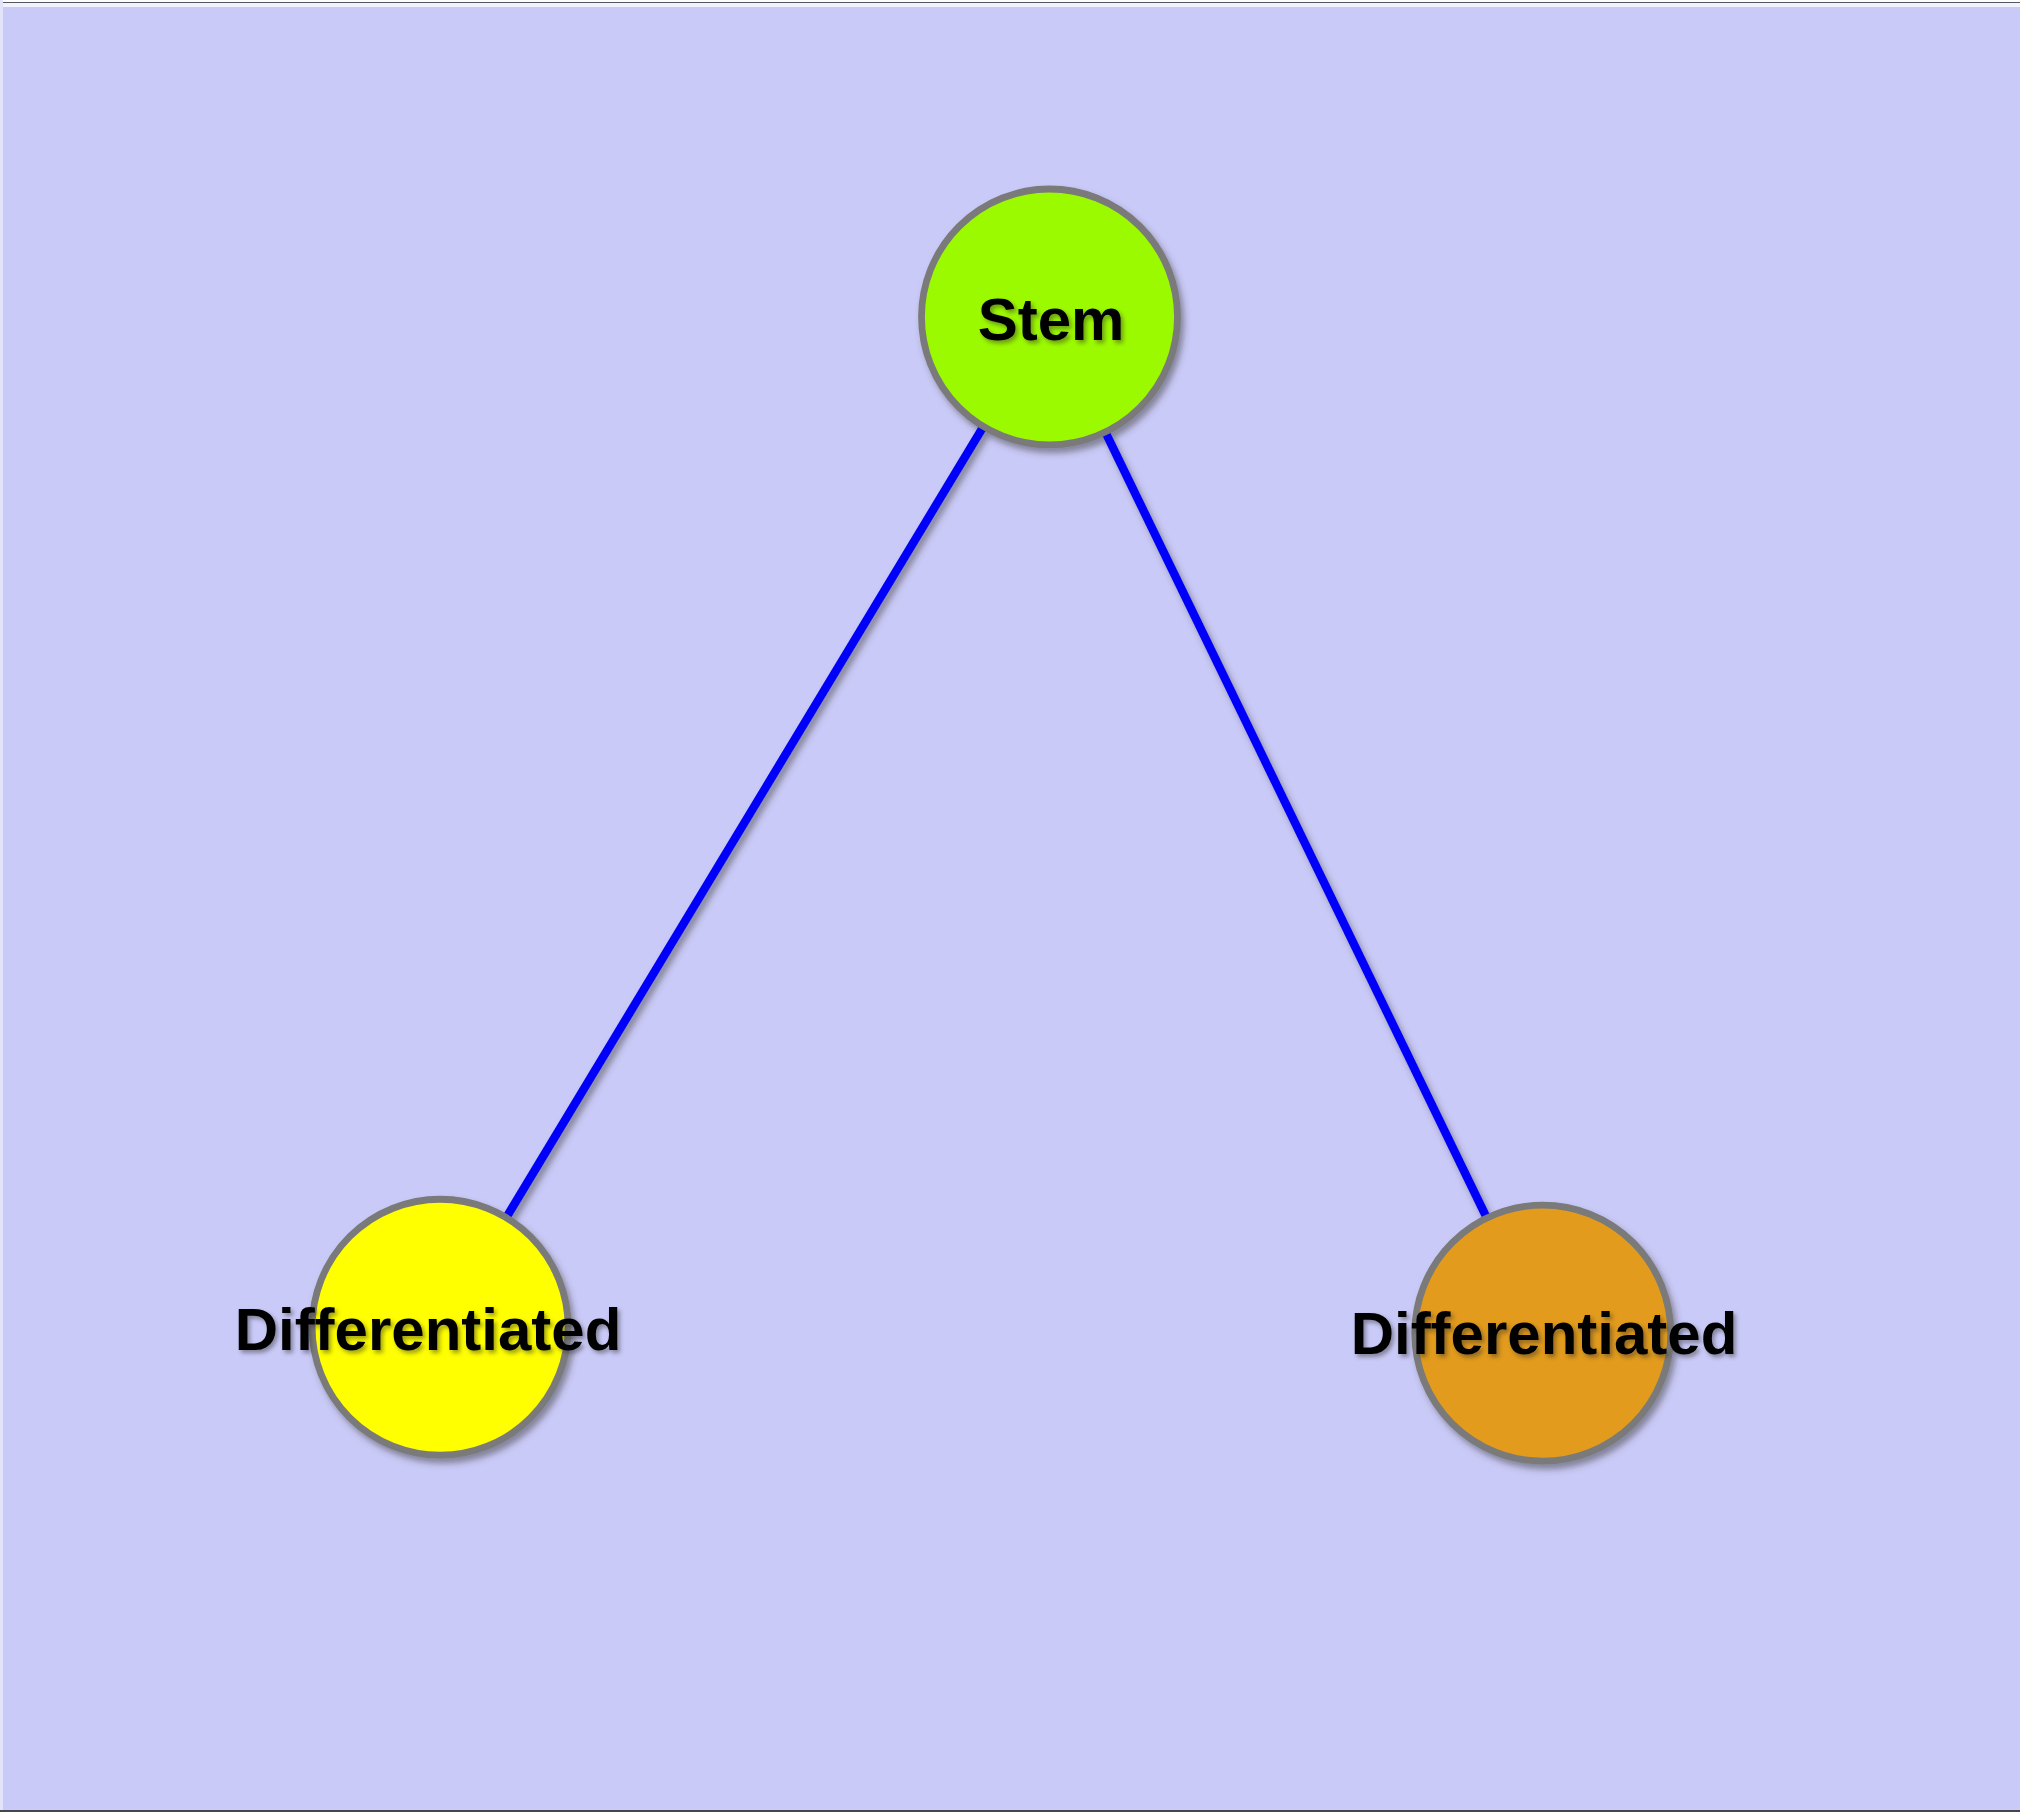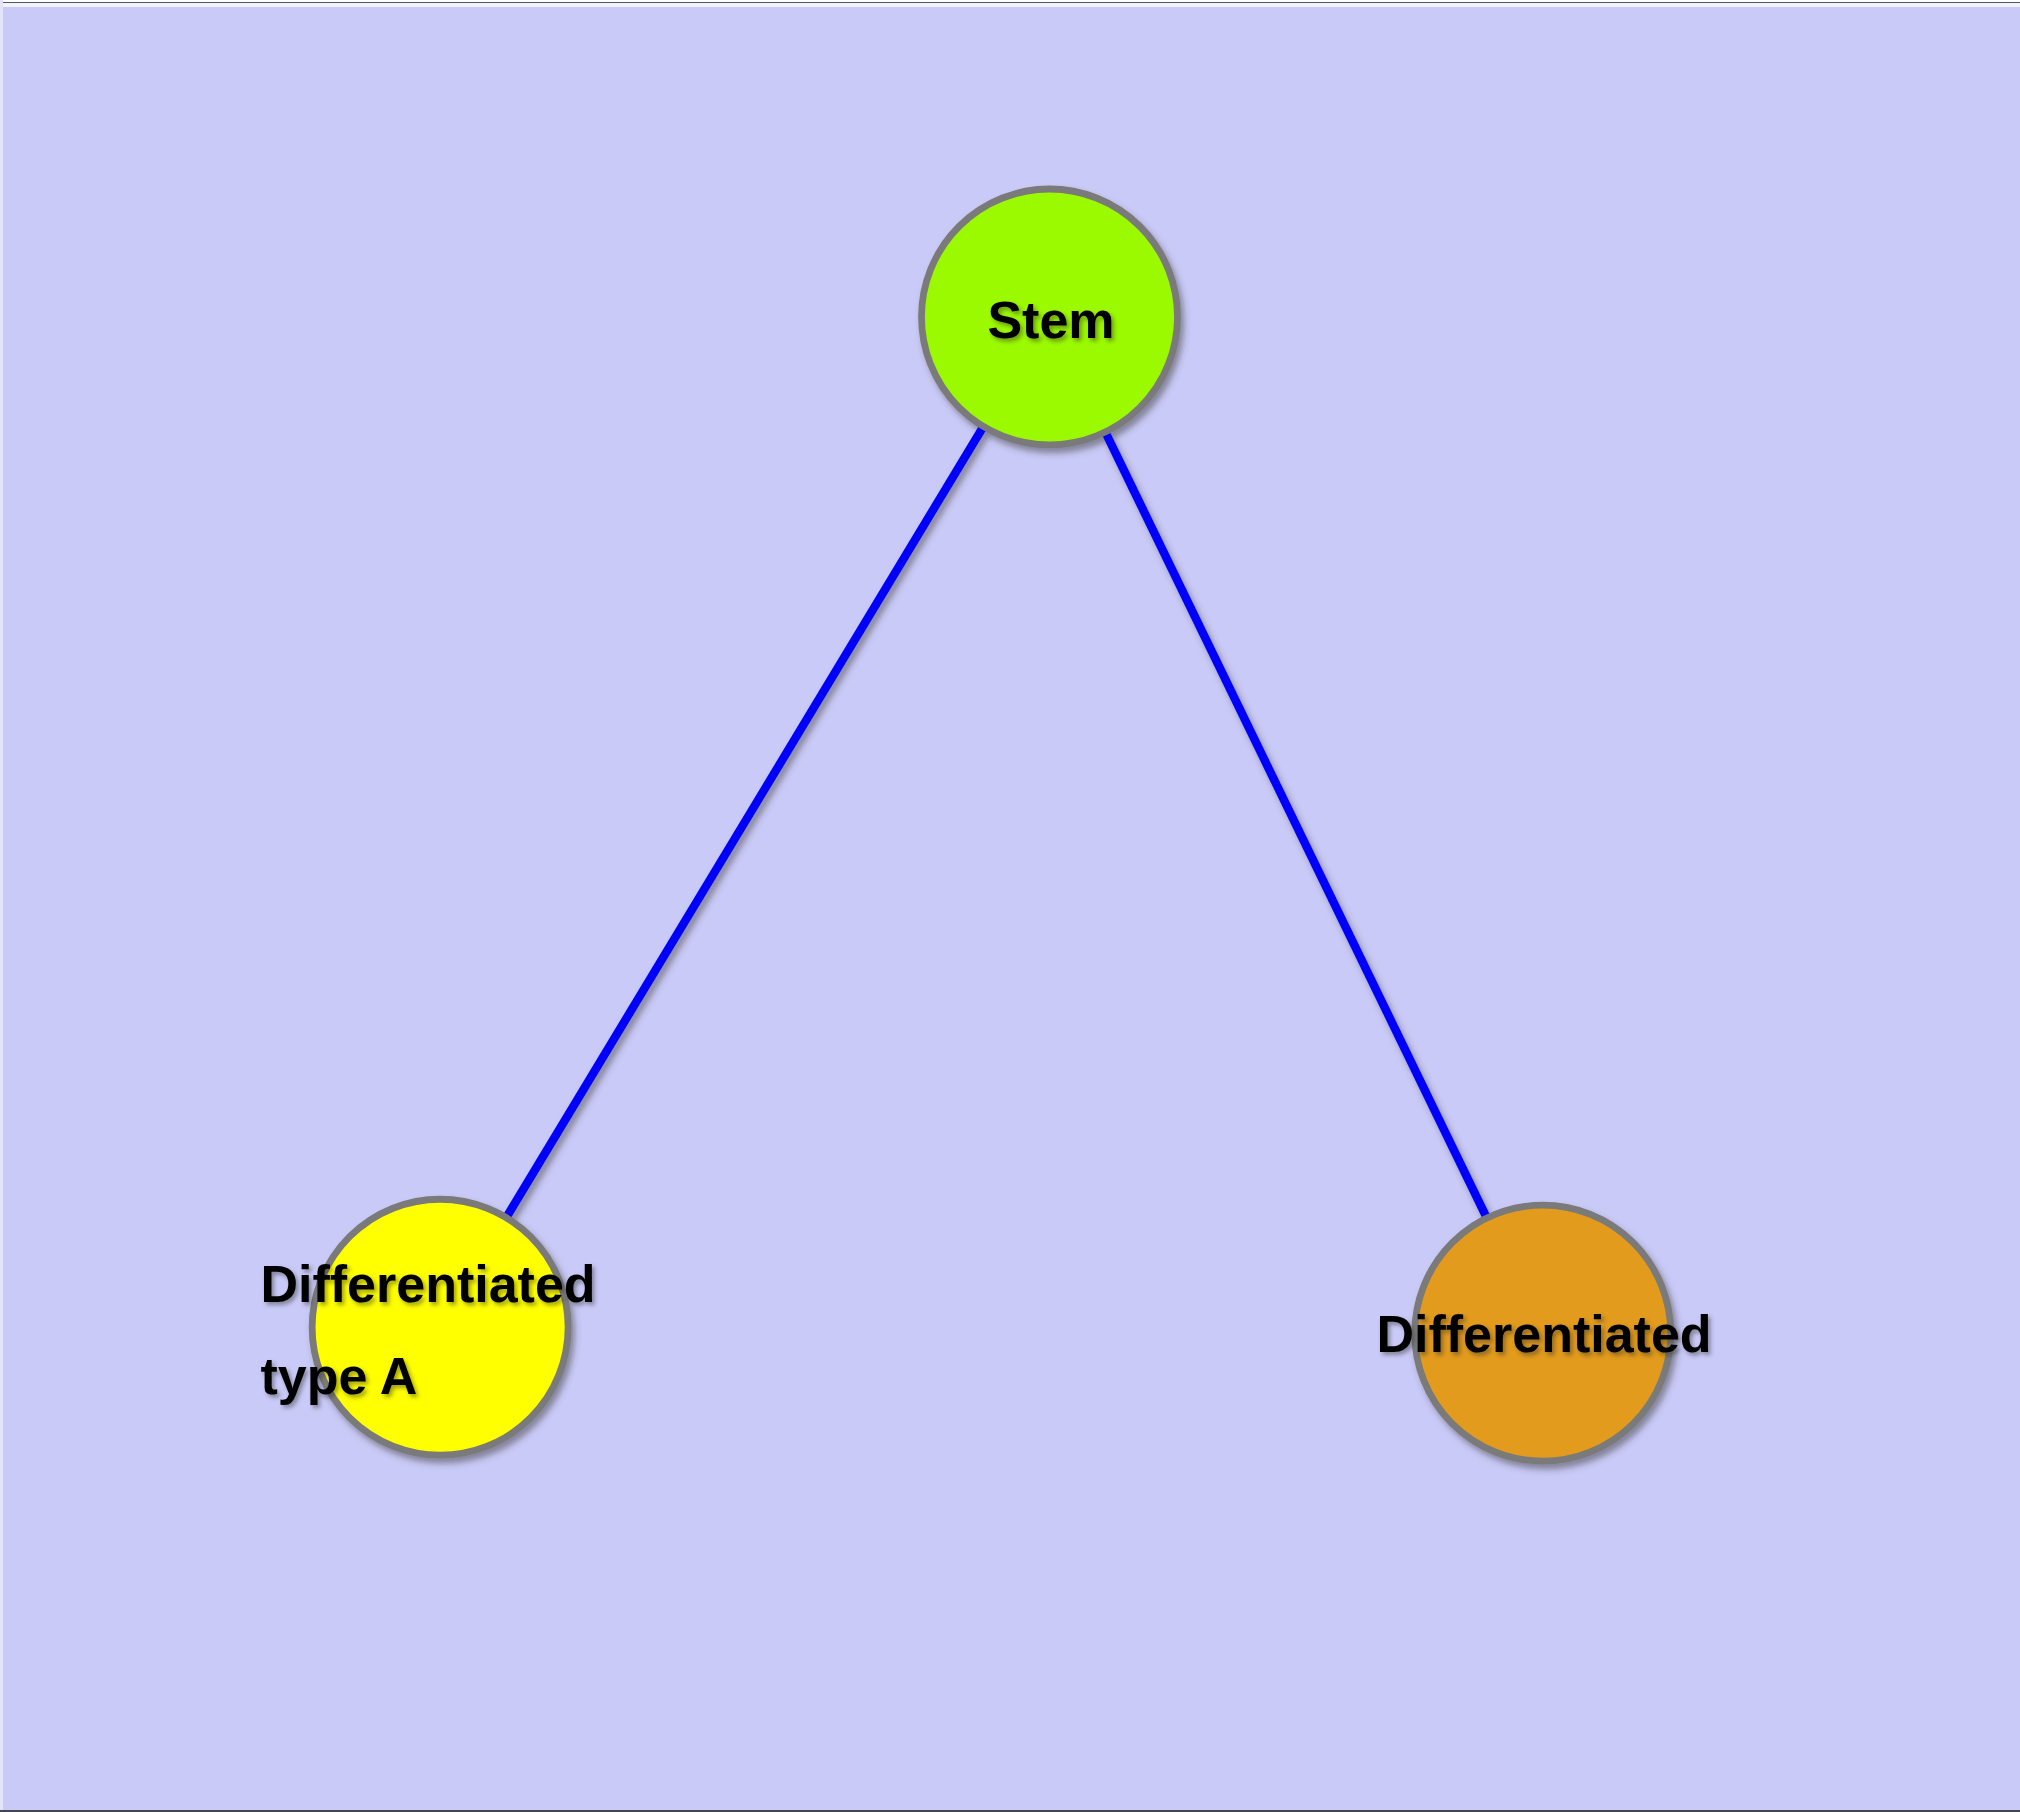--- a/index.html
+++ b/index.html
@@ -21,23 +21,23 @@
   .graph-svg {
     position: absolute;
     left: 0;
     top: 0;
     width: 2021px;
     height: 1812px;
   }
   .node-label {
     position: absolute;
     transform: translate(-50%, -50%);
-    text-align: left;
+    text-align: center;
     font-weight: bold;
-    font-size: 52px;
+    font-size: 60px;
     line-height: 92px;
     color: #000000;
     white-space: nowrap;
     text-shadow: 2.5px 3.4px 4.2px rgba(45,45,45,0.45);
   }
   .edge-line {
     stroke-width: 10;
   }
   .node-circle {
     stroke-width: 8;
@@ -71,21 +71,20 @@
       <circle class="node-circle" cx="1820" cy="1573" r="151" fill="#e29b1e" stroke="#7a7a7a"></circle>
     </g>
   </svg>
 
   <div class="node-label" style="left:1051px; top:320px;">
     <div>Stem</div>
   </div>
 
   <div class="node-label" style="left:428px; top:1330px;">
     <div>Differentiated</div>
-    <div>type A</div>
   </div>
 
   <div class="node-label" style="left:1544px; top:1334px;">
     <div>Differentiated</div>
   </div>
 
   <div class="frame-top-white"></div>
   <div class="frame-top-dark"></div>
   <div class="frame-top-light"></div>
   <div class="frame-left-light"></div>

